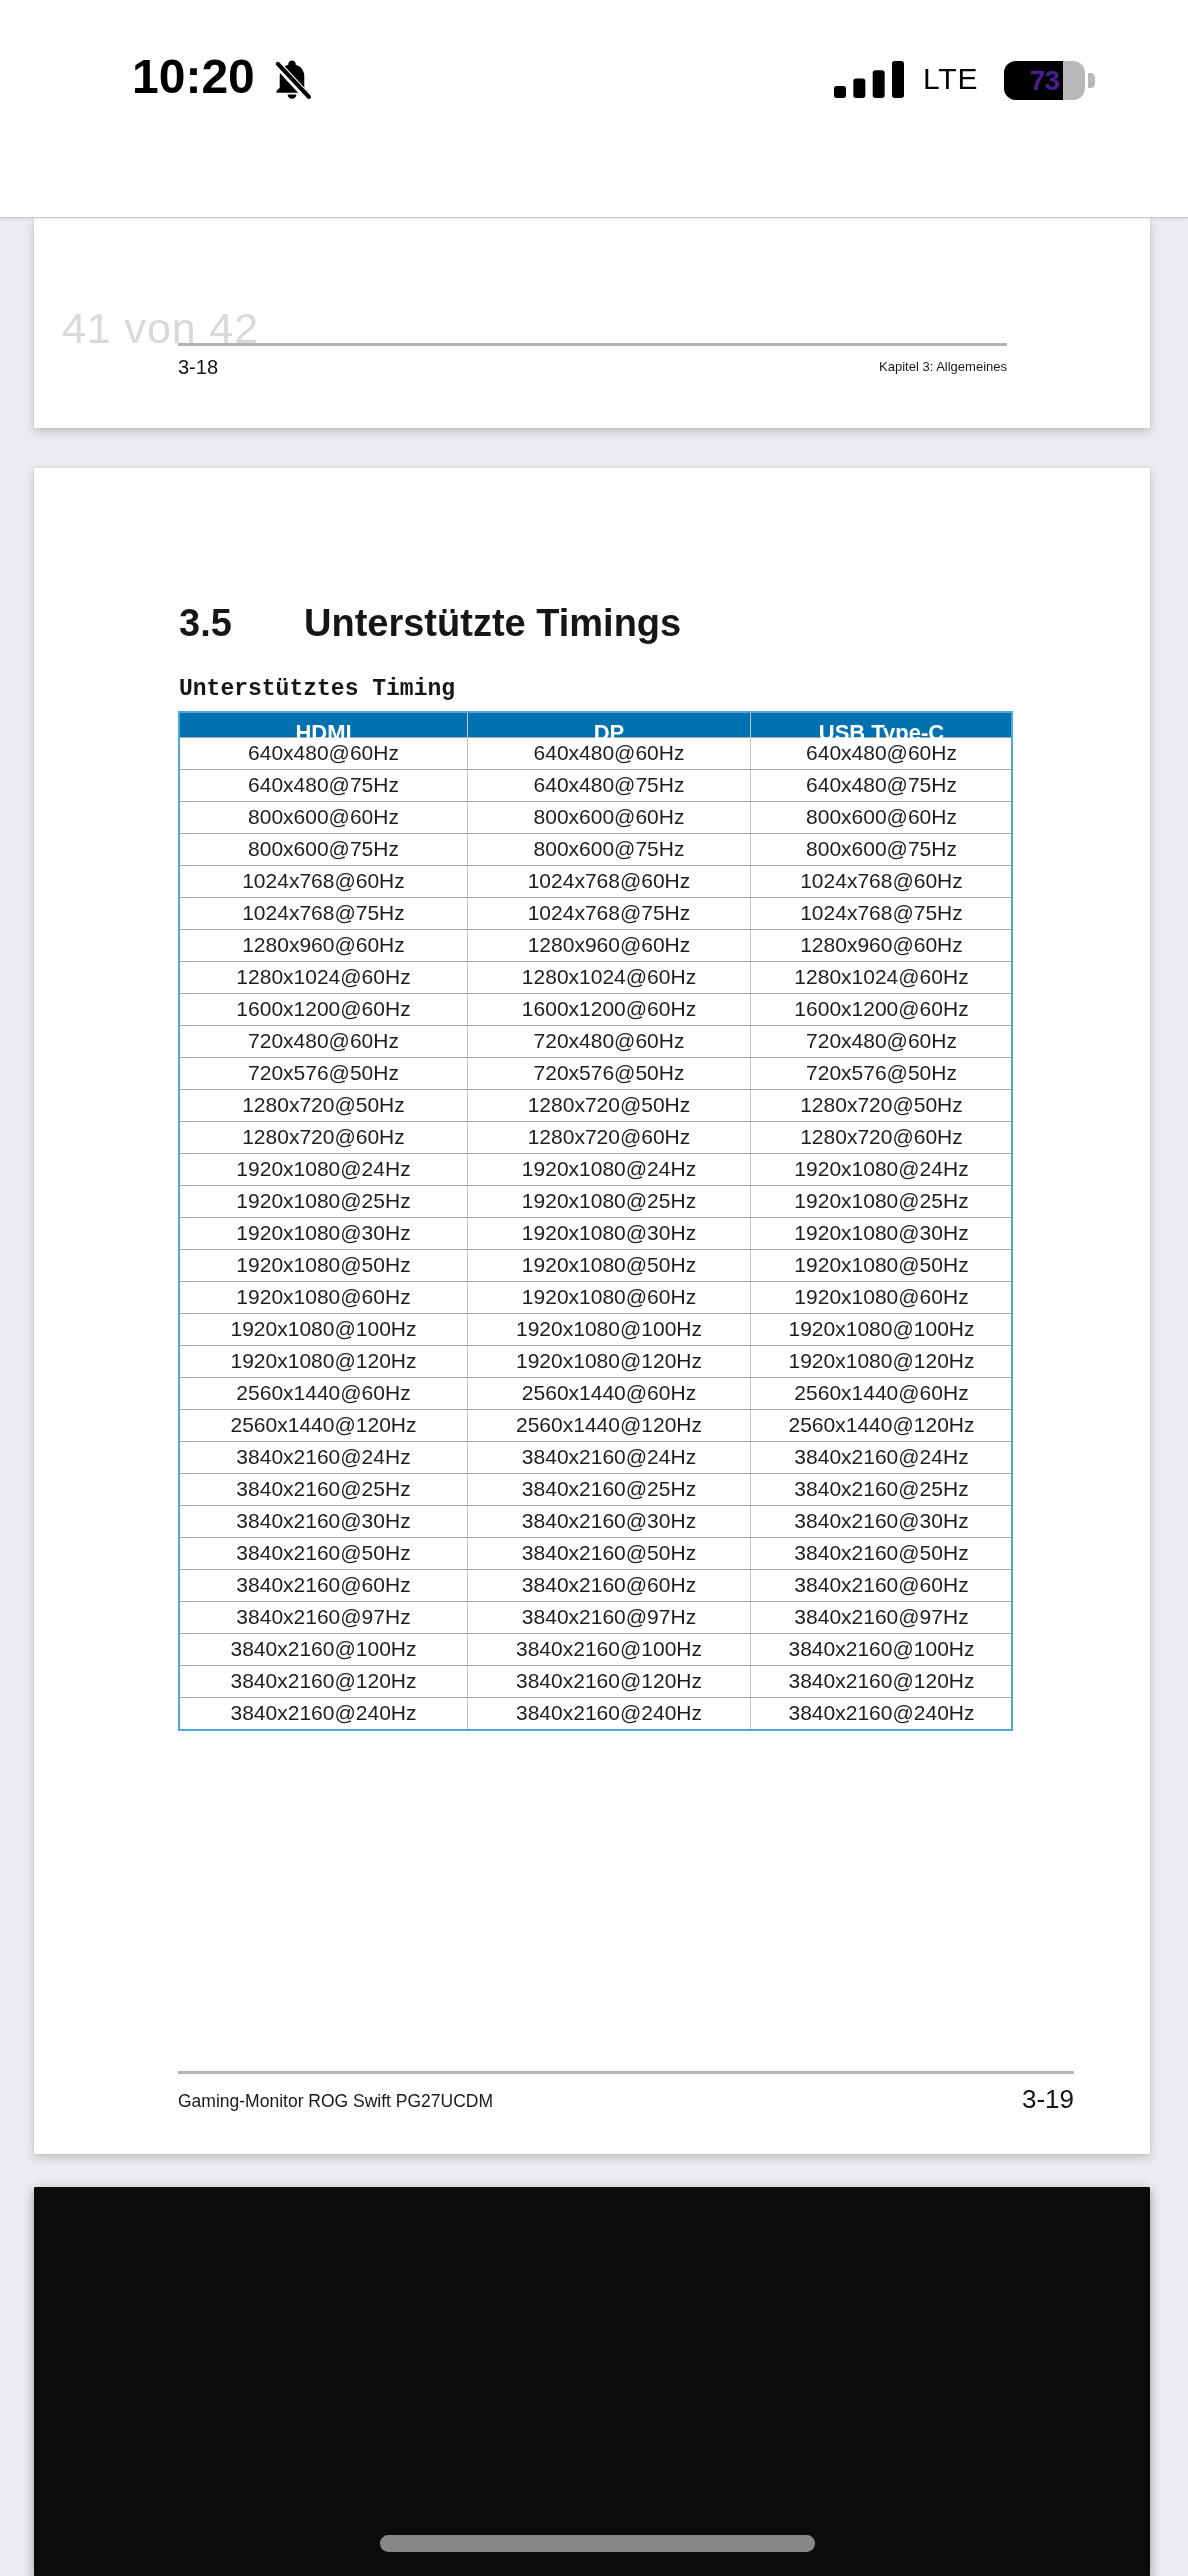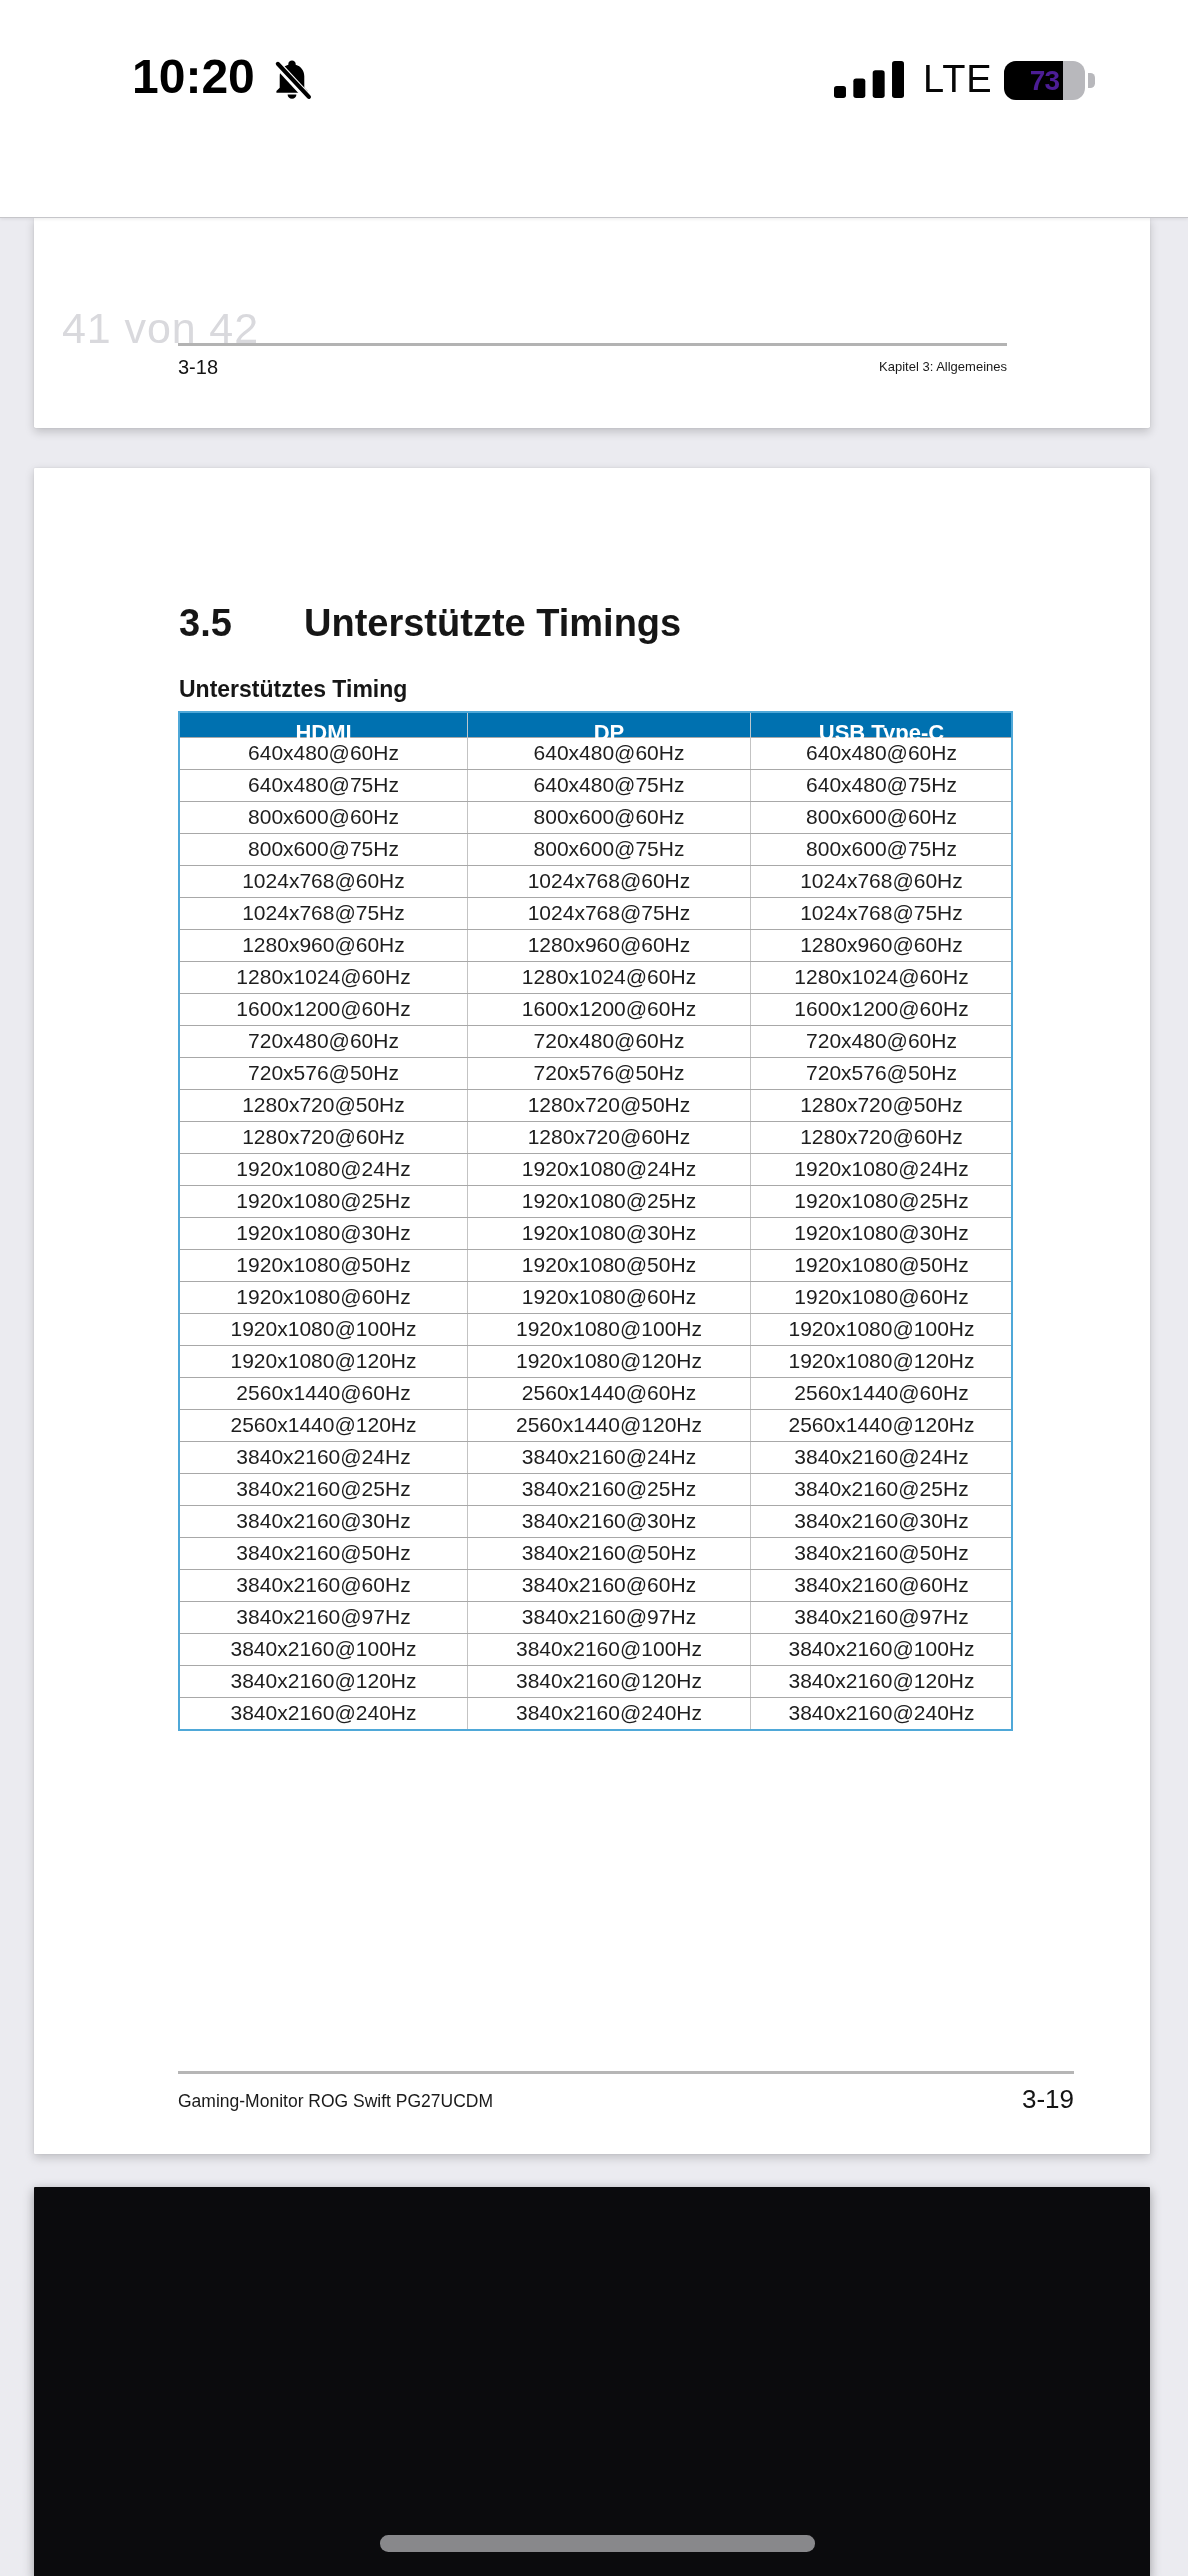--- a/index.html
+++ b/index.html
@@ -12,21 +12,21 @@
   .top-chrome{
     position:absolute;left:0;top:0;width:1188px;height:217px;background:#ffffff;
     border-bottom:1.8px solid #c6c6ca;box-shadow:0 0.9px 3.7px rgba(0,0,0,0.08);z-index:5;
   }
   .sb-time{
     position:absolute;left:132px;top:53px;font-size:48px;font-weight:bold;
     color:#000;letter-spacing:0px;line-height:48px;
   }
   .sb-bell{position:absolute;left:270px;top:58px;width:44px;height:44px;}
   .sb-signal{position:absolute;left:834px;top:61px;width:70px;height:37px;}
-  .sb-lte{position:absolute;left:923px;top:64px;font-size:38px;color:#060606;line-height:30px;letter-spacing:0.9px;}
+  .sb-lte{position:absolute;left:923px;top:64px;font-size:30px;color:#060606;line-height:30px;letter-spacing:0.9px;}
   .sb-batt{
     position:absolute;left:1004px;top:61px;width:81px;height:39px;border-radius:12px;
     background:#b8b8bc;overflow:hidden;
   }
   .sb-batt-fill{position:absolute;left:0;top:0;height:100%;background:#000;}
   .sb-batt-num{
     position:absolute;left:0;top:0;width:100%;height:100%;display:flex;align-items:center;justify-content:center;
     color:#4c1d95;font-size:28px;font-weight:bold;letter-spacing:-0.9px;
   }
   .sb-batt-cap{position:absolute;left:1088px;top:73px;width:7.4px;height:14.7px;background:#b8b8bc;border-radius:0 4.6px 4.6px 0;}
@@ -48,21 +48,21 @@
     position:absolute;left:28px;top:86px;font-size:43px;color:#d9d9dd;
     letter-spacing:0.9px;white-space:nowrap;
   }
   .rule{position:absolute;height:2.8px;background:#b3b3b3;}
   .prev-rule{left:144px;top:125px;width:829px;}
   .prev-footer-left{position:absolute;left:144px;top:138px;font-size:20px;color:#141414;}
   .prev-footer-right{position:absolute;right:143px;top:141px;font-size:13px;color:#1a1a1a;}
   
   .heading{position:absolute;left:145px;top:133px;display:flex;font-size:38px;font-weight:bold;color:#161616;line-height:44px;}
   .heading .num{width:125px;}
-  .caption{position:absolute;left:145px;top:208px;font-size:23px;font-weight:bold;color:#161616;}
+  .caption{position:absolute;left:145px;top:208px;font-size:23px;font-weight:bold;color:#161616;font-family:Liberation Mono, monospace;}
   .timing-table{
     position:absolute;left:144px;top:243px;width:831px;
     border:2.8px solid #4fa8d8;box-sizing:content-box;background:#fff;
   }
   .t-header{display:grid;grid-template-columns:287px 283px 262px;height:24px;background:#0071b0;}
   .t-hcell{
     color:#fff;font-size:22px;font-weight:bold;text-align:center;line-height:40px;
     border-left:1.8px solid #bcc7ce;box-sizing:border-box;
   }
   .t-hcell:first-child{border-left:none;}

